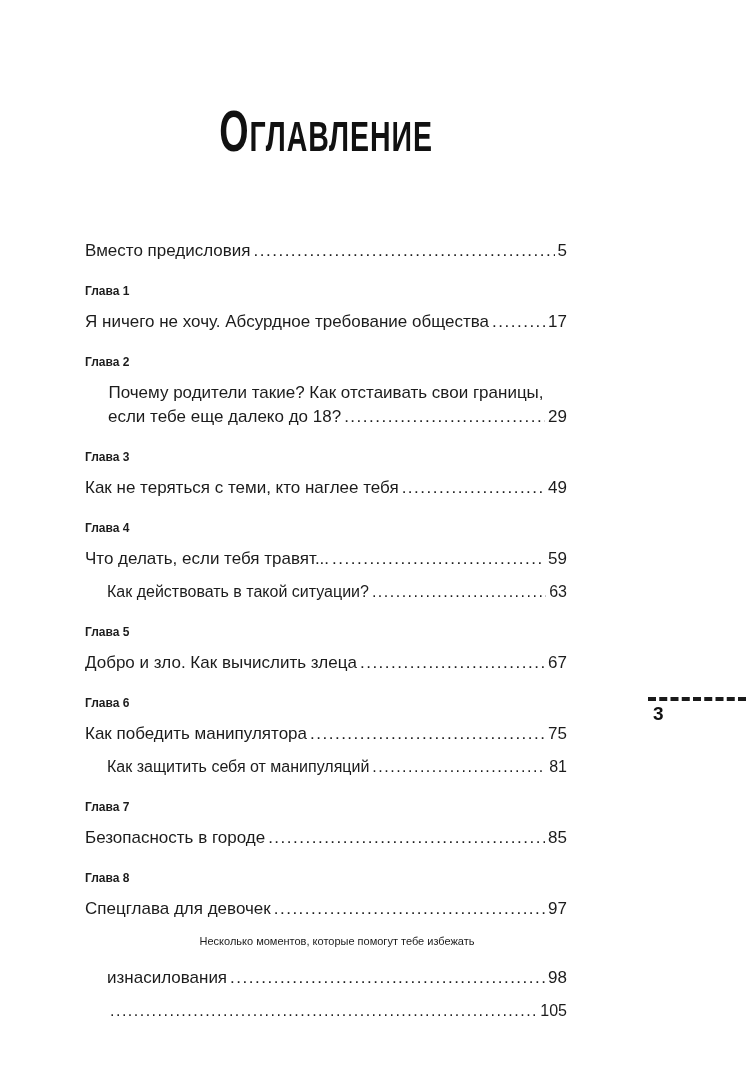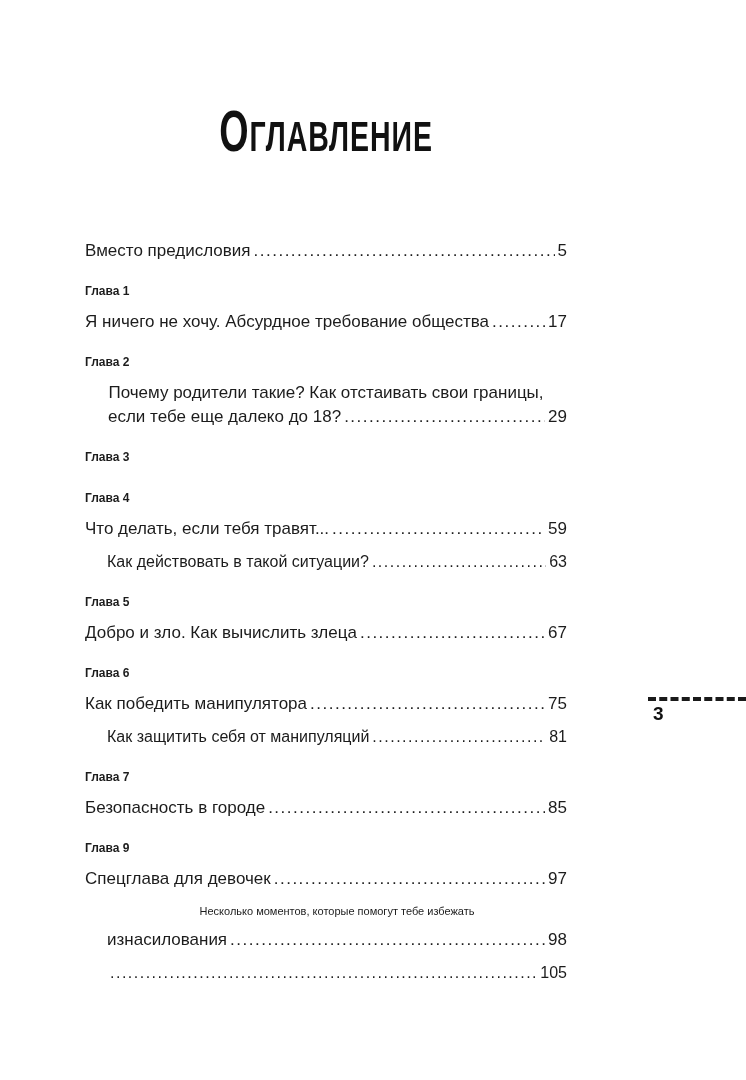--- a/index.html
+++ b/index.html
@@ -86,21 +86,21 @@
   }
   .toc-multiline.sub .line1 {
     font-size: 11px;
   }
   .toc-multiline .cont {
     margin-left: 23px;
     margin-top: 3px;
   }
   .toc-multiline .cont0 {
     margin-left: 0;
-    margin-top: 7px;
+    margin-top: 15px;
   }
   .side-marker {
     position: absolute;
     top: 697px;
     left: 648px;
     width: 98px;
   }
   .dash-line {
     border-top: 4px dashed #1a1a1a;
     width: 100%;
@@ -142,20 +142,25 @@
       <div class="line1">Почему родители такие? Как отстаивать свои границы,</div>
       <div class="toc-row cont">
         <span class="label">если тебе еще далеко до 18?</span>
         <span class="leader"></span>
         <span class="page-num">29</span>
       </div>
     </div>
 
     <div class="toc-header">Глава 3</div>
 
+    <div class="toc-row entry">
+      <span class="label">Как не теряться с теми, кто наглее тебя</span>
+      <span class="leader"></span>
+      <span class="page-num">49</span>
+    </div>
 
     <div class="toc-header">Глава 4</div>
 
     <div class="toc-row entry">
       <span class="label">Что делать, если тебя травят...</span>
       <span class="leader"></span>
       <span class="page-num">59</span>
     </div>
 
     <div class="toc-row sub">
@@ -187,21 +192,21 @@
     </div>
 
     <div class="toc-header">Глава 7</div>
 
     <div class="toc-row entry">
       <span class="label">Безопасность в городе</span>
       <span class="leader"></span>
       <span class="page-num">85</span>
     </div>
 
-    <div class="toc-header">Глава 9</div>
+    <div class="toc-header">Глава 8</div>
 
     <div class="toc-row entry">
       <span class="label">Спецглава для девочек</span>
       <span class="leader"></span>
       <span class="page-num">97</span>
     </div>
 
     <div class="toc-multiline sub">
       <div class="line1">Несколько моментов, которые помогут тебе избежать</div>
       <div class="toc-row cont0">

